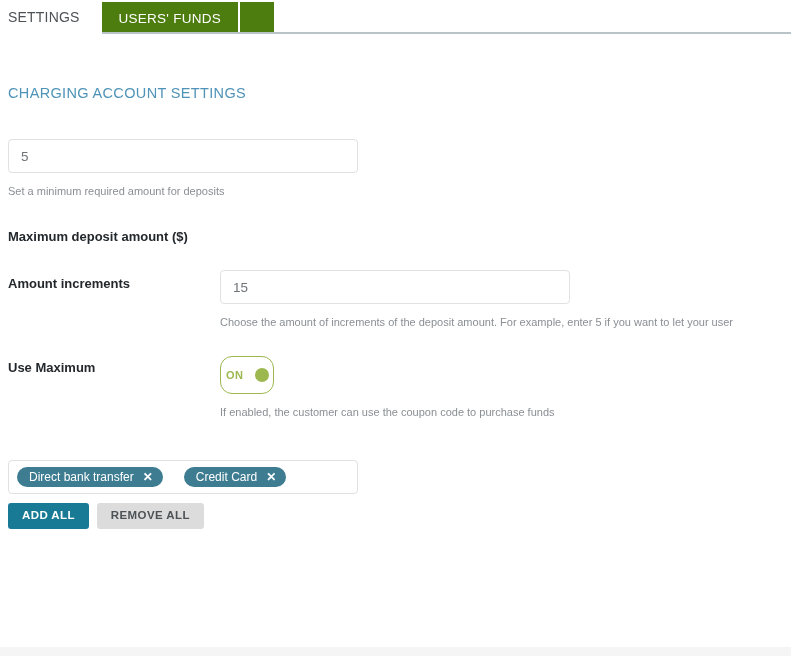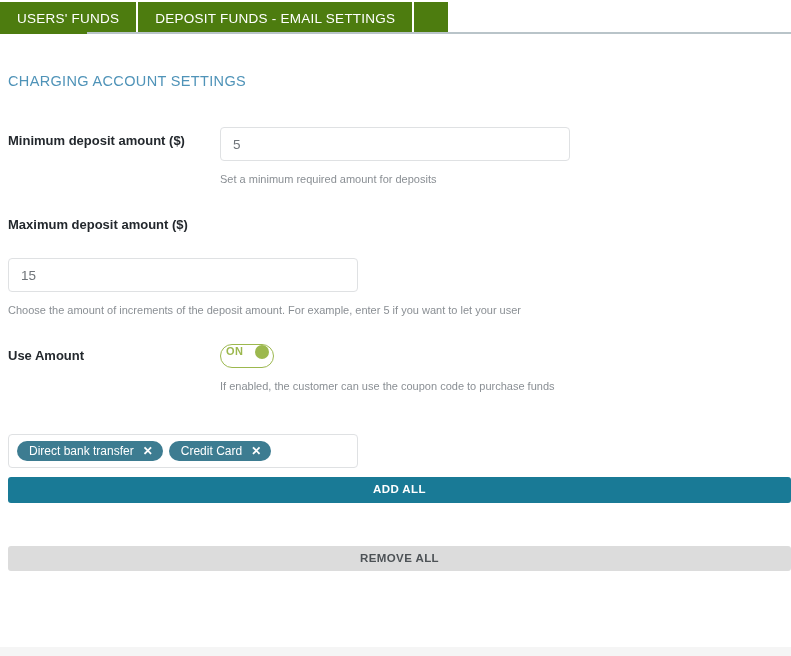--- a/index.html
+++ b/index.html
@@ -58,21 +58,21 @@
     letter-spacing: .2px;
     border-right: none;
     height: 34px;
     margin-top: 0;
     padding: 0 22px 0 8px;
     z-index: 2;
   }
 
   
   .content {
-    padding: 4px 0 0 0;
+    padding: 16px 0 0 0;
     position: relative;
     height: calc(656px - 34px);
     box-sizing: border-box;
     overflow: hidden;
   }
   .section-title {
     font-size: 14.5px;
     color: #4f93b8;
     letter-spacing: .35px;
     padding: 35px 0 0 8px;
@@ -117,25 +117,26 @@
     font-size: 11px;
     color: #8a8f94;
     margin-top: 12px;
     white-space: nowrap;
     overflow: hidden;
   }
 
   
   .toggle {
     width: 54px;
-    height: 24px;
+    height: 38px;
     border: 1px solid #9cb84e;
     border-radius: 12px;
     background: #ffffff;
     display: flex;
+    align-items: center;
     box-sizing: border-box;
     cursor: pointer;
     padding: 0 4px;
     margin-top: 2px;
   }
   .toggle-text {
     font-size: 11px;
     color: #9cb84e;
     font-weight: bold;
     letter-spacing: .4px;
@@ -154,21 +155,21 @@
   
   .tagbox {
     width: 350px;
     min-height: 34px;
     box-sizing: border-box;
     border: 1px solid #dfe1e3;
     border-radius: 4px;
     background: #ffffff;
     display: flex;
     align-items: center;
-    gap: 6px;
+    gap: 21px;
     padding: 4px 8px;
     cursor: text;
   }
   .tag {
     display: inline-flex;
     align-items: center;
     gap: 9px;
     background: #3d7c91;
     color: #ffffff;
     border-radius: 12px;
@@ -181,107 +182,106 @@
     font-size: 12px;
     color: #ffffff;
     cursor: pointer;
     line-height: 1;
     font-weight: bold;
   }
 
   .btn-row {
     margin-top: 9px;
     display: flex;
-    flex-direction: column;
+    gap: 8px;
   }
   .btn {
     font-size: 11.5px;
     font-weight: bold;
     letter-spacing: .4px;
     border: none;
     border-radius: 3px;
     padding: 7px 14px;
     cursor: pointer;
     font-family: "Liberation Sans", sans-serif;
     line-height: 1;
   }
   .btn-primary {
     background: #197a96;
     color: #ffffff;
   }
   .btn-secondary {
     background: #dcdcdc;
     color: #4d5256;
-    margin-top: 43px;
   }
 
   .footer-band {
     position: absolute;
     left: 0;
     right: 0;
     bottom: 0;
     height: 9px;
     background: #f5f5f5;
   }
 
   .sp-1 { height: 38px; }
   .sp-2 { height: 26px; }
   .sp-3 { height: 26px; }
   .sp-4 { height: 26px; }
 </style>
 </head>
 <body>
 
 <div class="tabbar">
+  <div class="tab active">
+    <span>SETTINGS</span>
+  </div>
   <div class="tab">
     <span>USERS' FUNDS</span>
   </div>
   <div class="tab">
-    <span>DEPOSIT FUNDS - EMAIL SETTINGS</span>
-  </div>
-  <div class="tab">
     
   </div>
 </div>
 
 <div class="content">
 
   <div class="section-title">CHARGING ACCOUNT SETTINGS</div>
 
   <div class="sp-1"></div>
 
   <div class="row">
-    <div class="row-label">Minimum deposit amount ($)</div>
     <div class="row-field">
       <input class="text-input" type="text" value="5" style="">
       <div class="field-desc">Set a minimum required amount for deposits</div>
     </div>
   </div>
 
   <div class="sp-2"></div>
 
   <div class="row">
     <div class="row-label">Maximum deposit amount ($)</div>
     <div class="row-field">
     </div>
   </div>
 
   <div class="sp-3"></div>
 
   <div class="row">
+    <div class="row-label">Amount increments</div>
     <div class="row-field">
       <input class="text-input" type="text" value="15" style="">
       <div class="field-desc">Choose the amount of increments of the deposit amount. For example, enter 5 if you want to let your user</div>
     </div>
   </div>
 
   <div class="sp-4"></div>
 
   <div class="row">
-    <div class="row-label">Use Amount</div>
+    <div class="row-label">Use Maximum</div>
     <div class="row-field">
       <div class="toggle">
         <span class="toggle-text">ON</span>
         <span class="toggle-knob"></span>
       </div>
       <div class="field-desc">If enabled, the customer can use the coupon code to purchase funds</div>
     </div>
   </div>
 
   <div style="height:42px"></div>

